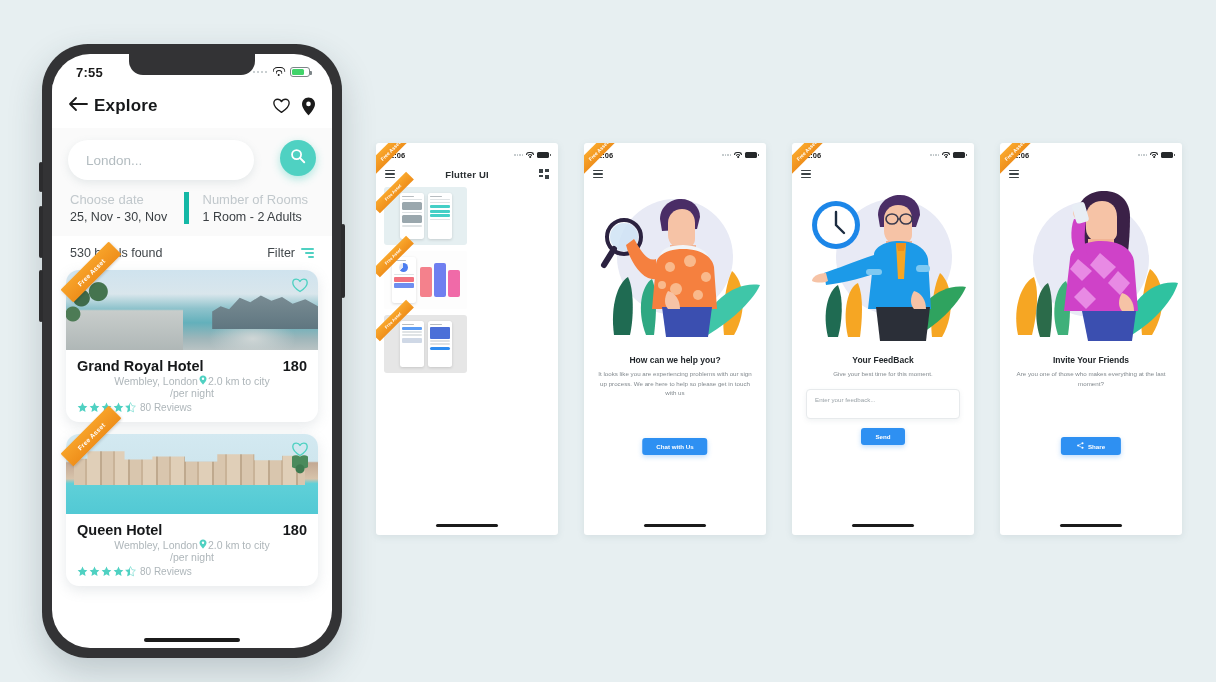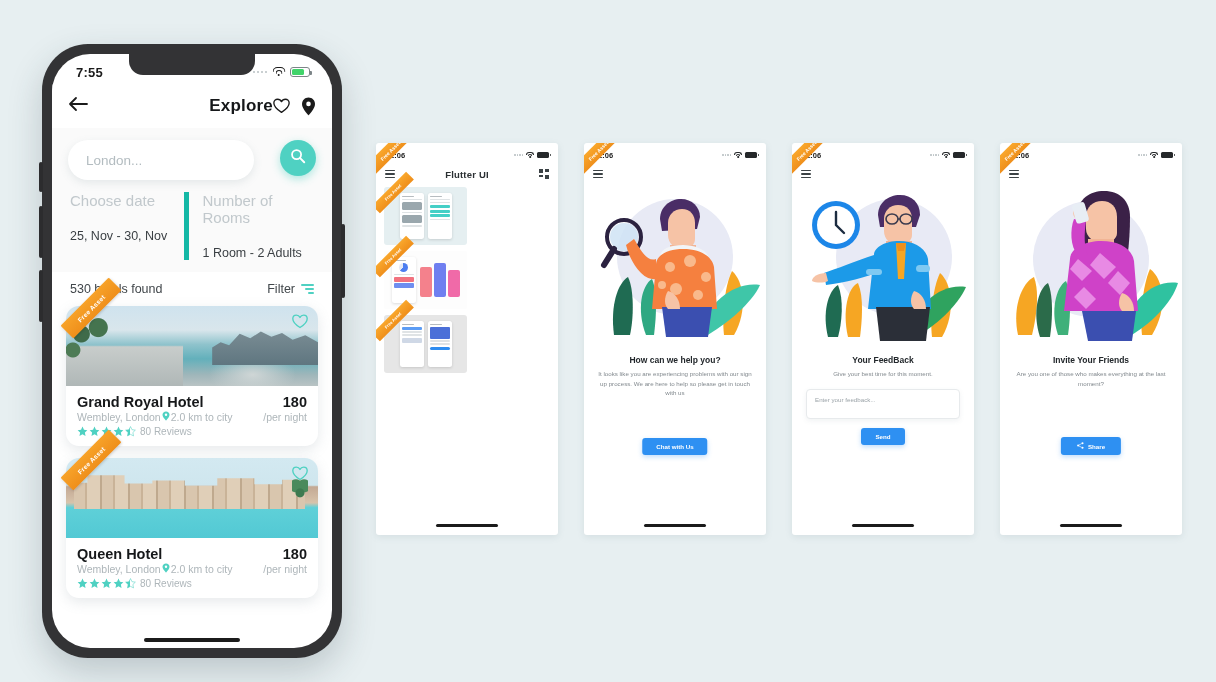--- a/index.html
+++ b/index.html
@@ -56,42 +56,42 @@
             border-top-left-radius: 14px; border-top-right-radius: 14px; }
   .wifi .w1 { width: 13px; height: 5px; top: 0; }
   .wifi .w2 { width: 7px; height: 3.5px; top: 3.2px; }
   .wifi .w3 { width: 2.6px; height: 2.6px; top: 6.6px; border-radius: 50%; background: #1b1b1b; border: none; }
   .batt { width: 20px; height: 10.5px; border: 1.3px solid #7d8588; border-radius: 3px; position: relative; padding: 1.2px; }
   .batt::after { content:""; position:absolute; right:-3px; top:3px; width:1.6px; height:4px; background:#7d8588; border-radius:0 1px 1px 0; }
   .batt i { display:block; height:100%; width:78%; background:#41d46a; border-radius:1.5px; }
 
   .bp-appbar { height: 44px; display: flex; align-items: center; padding: 0 16px; background:#fff; }
   .bp-back { font-size: 19px; color: #1b1b1b; width: 26px; }
-  .bp-title { flex:1; text-align:right; font-size: 17px; font-weight: bold; color:#16181a; letter-spacing:.2px; }
+  .bp-title { flex:1; text-align:left; font-size: 17px; font-weight: bold; color:#16181a; letter-spacing:.2px; }
   .bp-appbar-icons { display:flex; align-items:center; gap: 11px; }
   .icon-heart { width:17px; height:17px; }
   .icon-pin { width:15px; height:19px; }
 
   .bp-searchzone { background: #fafafa; padding: 8px 16px 0 16px; }
   .bp-searchrow { display:flex; align-items:flex-start; gap: 26px; padding: 4px 0 10px 0; }
   .bp-searchbox {
     flex:1; height: 40px; background:#fff; border-radius: 22px;
     display:flex; align-items:center; padding: 0 18px;
     box-shadow: 0 3px 9px rgba(120,140,150,0.16);
   }
   .bp-searchbox span { font-size: 13.5px; color:#b3bcc0; }
   .bp-searchbtn {
     width: 36px; height: 36px; border-radius: 50%; background: var(--teal,#4fd1c2);
     display:flex; align-items:center; justify-content:center;
     box-shadow: 0 3px 9px rgba(79,209,194,0.45);
   }
   .bp-fields { display:flex; padding: 2px 0 12px 0; }
   .bp-field { flex:1; padding-left: 2px; }
   .bp-field.right { border-left: 5px solid #14b8a6; padding-left: 14px; }
-  .bp-field-label { font-size: 15px; color:#c1c8cc; margin-bottom: 20px; }
+  .bp-field-label { font-size: 13px; color:#c1c8cc; margin-bottom: 3px; }
   .bp-field-val { font-size: 12.5px; color:#3a3f43; }
 
   .bp-resultrow {
     display:flex; align-items:center; justify-content:space-between;
     padding: 10px 18px 8px 18px; background:#fff;
   }
   .bp-resulttext { font-size: 12.5px; color:#40464a; }
   .bp-filter { display:flex; align-items:center; gap:6px; font-size:12.5px; color:#40464a; }
   .filter-icon { display:flex; flex-direction:column; gap:2px; align-items:flex-end; }
   .filter-icon i { height:2px; background: var(--teal,#4fd1c2); display:block; border-radius:1px; }
@@ -131,21 +131,21 @@
     transform: rotate(-45deg); transform-origin: center;
     display:flex; align-items:center; justify-content:center;
     color:#fff; font-size: 6.5px; font-weight:bold; letter-spacing:.3px;
     z-index: 4; border-radius:1px;
     box-shadow: 0 1px 3px rgba(0,0,0,0.18);
   }
   .card-body { padding: 8px 11px 9px 11px; }
   .card-top { display:flex; align-items:flex-start; justify-content:space-between; }
   .card-name { font-size: 14.5px; font-weight:bold; color:#16181a; }
   .card-price { font-size: 14.5px; font-weight:bold; color:#16181a; }
-  .card-sub { display:flex; align-items:flex-start; justify-content:space-between; margin-top:1px; }
+  .card-sub { display:flex; align-items:center; justify-content:space-between; margin-top:1px;flex-direction:column; }
   .card-loc { font-size: 10.5px; color:#aeb6ba; display:flex; align-items:center; gap:1px; }
   .card-per { font-size: 10.5px; color:#aeb6ba; }
   .card-rating { display:flex; align-items:center; gap:2px; margin-top:3px; }
   .stars { display:flex; gap:1px; }
   .card-reviews { font-size: 10px; color:#aeb6ba; margin-left:2px; }
   .home-bar-big { position:absolute; bottom:6px; left:50%; transform:translateX(-50%); width:96px; height:4px; background:#1b1b1b; border-radius:3px; z-index:8; }
 
   
   .mini {
     position: absolute; top: 143px; width: 182px; height: 392px;

